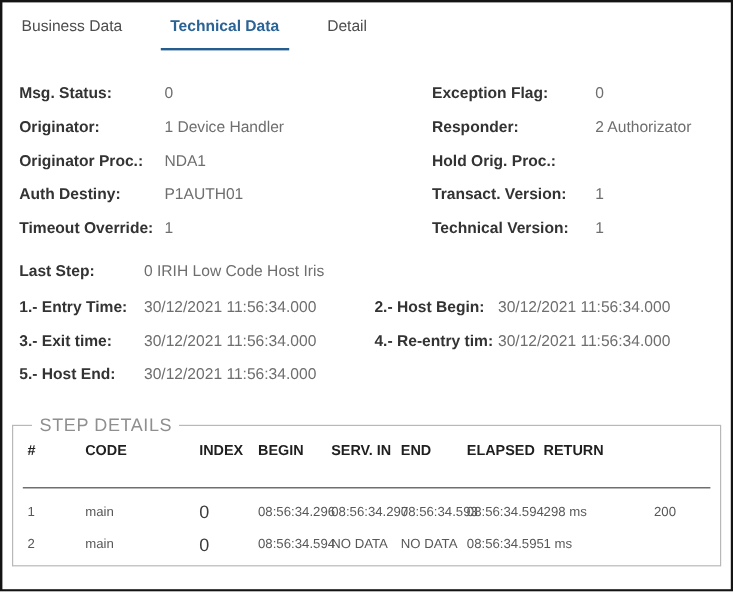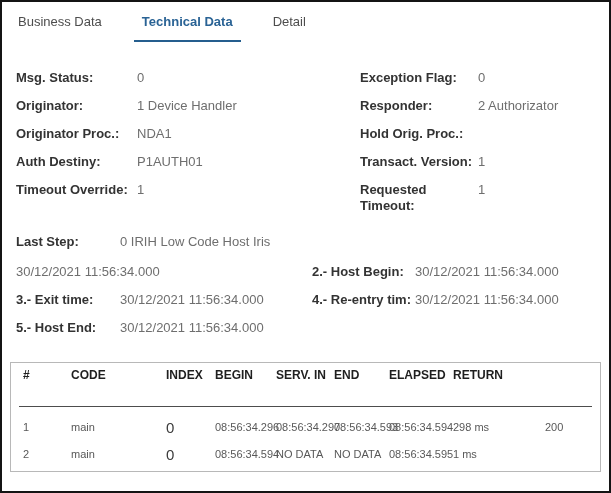--- a/index.html
+++ b/index.html
@@ -14,21 +14,21 @@
   .tab{
     display:flex;align-items:center;padding:12px 8px;margin-right:24px;
     font-size:13px;color:#4d4d4d;cursor:pointer;border-bottom:2px solid transparent;
   }
   .tab.active{color:#2a6395;font-weight:bold;border-bottom:2px solid #255e8e;}
   
   .content{padding-left:14px;}
   .fields{display:grid;grid-template-columns:296px auto;margin-top:28px;gap:48px;}
   .field{display:flex;align-items:flex-start;margin-bottom:12px;font-size:13px;line-height:16px;}
   .field .label{font-weight:bold;color:#333;width:121px;flex:0 0 auto;}
-  .col-right .field .label{width:118px;}
+  .col-right .field .label{width:136px;}
   .field .value{color:#6e6e6e;}
   
   .laststep{margin-top:8px;}
   .laststep .label,.ts .label{width:104px;}
   .col-right .ts .label{width:103px;}
   .timestamps{display:grid;grid-template-columns:296px auto;margin-top:14px;}
   .ts{margin-bottom:12px;}
   
   fieldset.stepdetails{
     margin:14px 8px 0;border:1px solid #b8b8b8;padding:2px 8px 10px;
@@ -92,34 +92,35 @@
         </div>
         <div class="field">
           <span class="label">Hold Orig. Proc.:</span>
           <span class="value"></span>
         </div>
         <div class="field">
           <span class="label">Transact. Version:</span>
           <span class="value">1</span>
         </div>
         <div class="field">
-          <span class="label">Requested Timeout:</span>
+          <span class="label">Technical Version:</span>
           <span class="value">1</span>
         </div>
       </div>
     </div>
 
     <div class="field laststep">
       <span class="label">Last Step:</span>
       <span class="value">0 IRIH Low Code Host Iris</span>
     </div>
 
     <div class="timestamps">
       <div class="col-left">
         <div class="field ts">
+          <span class="label">1.- Entry Time:</span>
           <span class="value">30/12/2021 11:56:34.000</span>
         </div>
         <div class="field ts">
           <span class="label">3.- Exit time:</span>
           <span class="value">30/12/2021 11:56:34.000</span>
         </div>
         <div class="field ts">
           <span class="label">5.- Host End:</span>
           <span class="value">30/12/2021 11:56:34.000</span>
         </div>
@@ -132,20 +133,21 @@
         <div class="field ts">
           <span class="label">4.- Re-entry tim:</span>
           <span class="value">30/12/2021 11:56:34.000</span>
         </div>
       </div>
     </div>
 
   </div>
 
   <fieldset class="stepdetails">
+    <legend>STEP DETAILS</legend>
 
     <div class="sd-grid sd-head">
       <div class="hc">#</div>
       <div class="hc">CODE</div>
       <div class="hc">INDEX</div>
       <div class="hc">BEGIN</div>
       <div class="hc">SERV. IN</div>
       <div class="hc">END</div>
       <div class="hc">ELAPSED</div>
       <div class="hc">RETURN</div>

